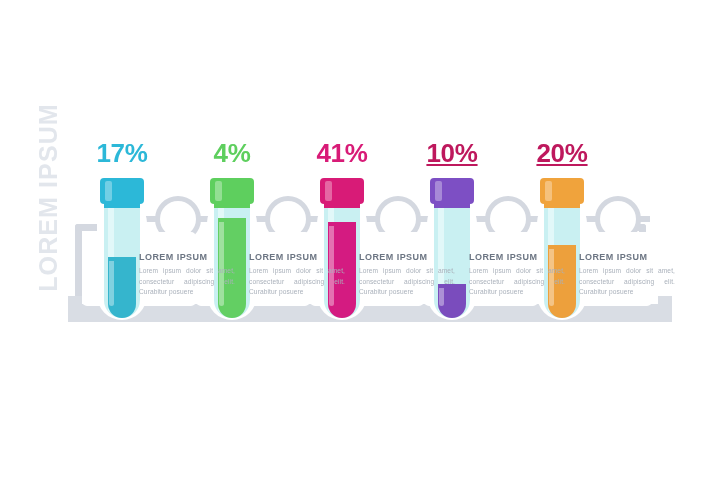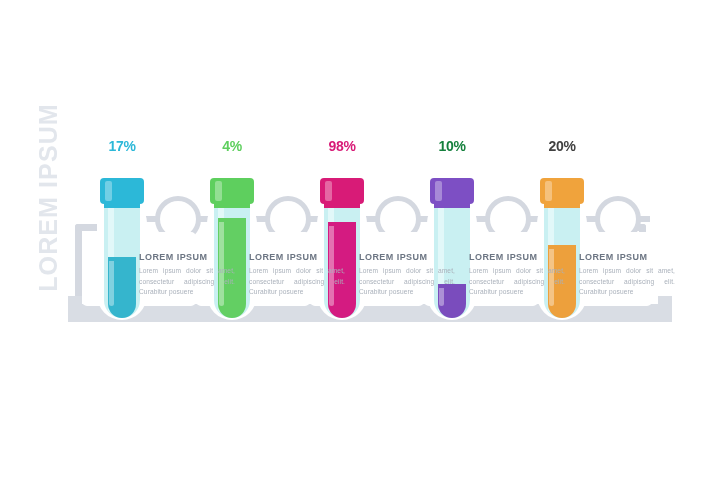--- a/index.html
+++ b/index.html
@@ -73,21 +73,21 @@
     position:absolute;left:52px;top:20px;width:12px;height:6px;background:#d4d8e0;
   }
 
   
   .tube-group{position:absolute;top:150px;width:96px;}
 
   .pct{
     position:absolute;
     top:-12px;left:0;width:60px;
     text-align:center;
-    font-size:14px;font-weight:700;
+    font-size:26px;font-weight:700;
     letter-spacing:-0.3px;
   }
 
   .tube{
     position:absolute;
     top:28px;left:8px;
     width:44px;height:140px;
   }
   
   .tube .halo{
@@ -225,47 +225,47 @@
           <div class="glass"></div>
           <div class="glass-hl"></div>
           <div class="liquid" style="top:40px;height:100px;background:#63cf63;"></div>
           <div class="liquid-hl" style="top:44px;height:84px;"></div>
           <div class="neck" style="background:#5ecf5e;"></div>
           <div class="cap" style="background:#5ecf5e;"></div>
           <div class="cap-hl"></div>
         </div>
       </div>
       <div class="tube-group" style="left: 312px;">
-        <div class="pct" style="color: rgb(216, 27, 119);">98%</div>
+        <div class="pct" style="color: rgb(216, 27, 119);">41%</div>
         <div class="tube">
           <div class="halo"></div>
           <div class="glass"></div>
           <div class="glass-hl"></div>
           <div class="liquid" style="top:44px;height:96px;background:#d41b81;"></div>
           <div class="liquid-hl" style="top:48px;height:80px;"></div>
           <div class="neck" style="background:#d81b77;"></div>
           <div class="cap" style="background:#d81b77;"></div>
           <div class="cap-hl"></div>
         </div>
       </div>
       <div class="tube-group" style="left: 422px;">
-        <div class="pct" style="color: #15803d;">10%</div>
+        <div class="pct" style="color: #be185d; text-decoration: underline;">10%</div>
         <div class="tube">
           <div class="halo"></div>
           <div class="glass"></div>
           <div class="glass-hl"></div>
           <div class="liquid" style="top:106px;height:34px;background:#7a4cbd;"></div>
           <div class="liquid-hl" style="top:110px;height:18px;"></div>
           <div class="neck" style="background:#7d4fc4;"></div>
           <div class="cap" style="background:#7d4fc4;"></div>
           <div class="cap-hl"></div>
         </div>
       </div>
       <div class="tube-group" style="left: 532px;">
-        <div class="pct" style="color: #404040;">20%</div>
+        <div class="pct" style="color: #be185d; text-decoration: underline;">20%</div>
         <div class="tube">
           <div class="halo"></div>
           <div class="glass"></div>
           <div class="glass-hl"></div>
           <div class="liquid" style="top:67px;height:73px;background:#eda03c;"></div>
           <div class="liquid-hl" style="top:71px;height:57px;"></div>
           <div class="neck" style="background:#f0a33c;"></div>
           <div class="cap" style="background:#f0a33c;"></div>
           <div class="cap-hl"></div>
         </div>

